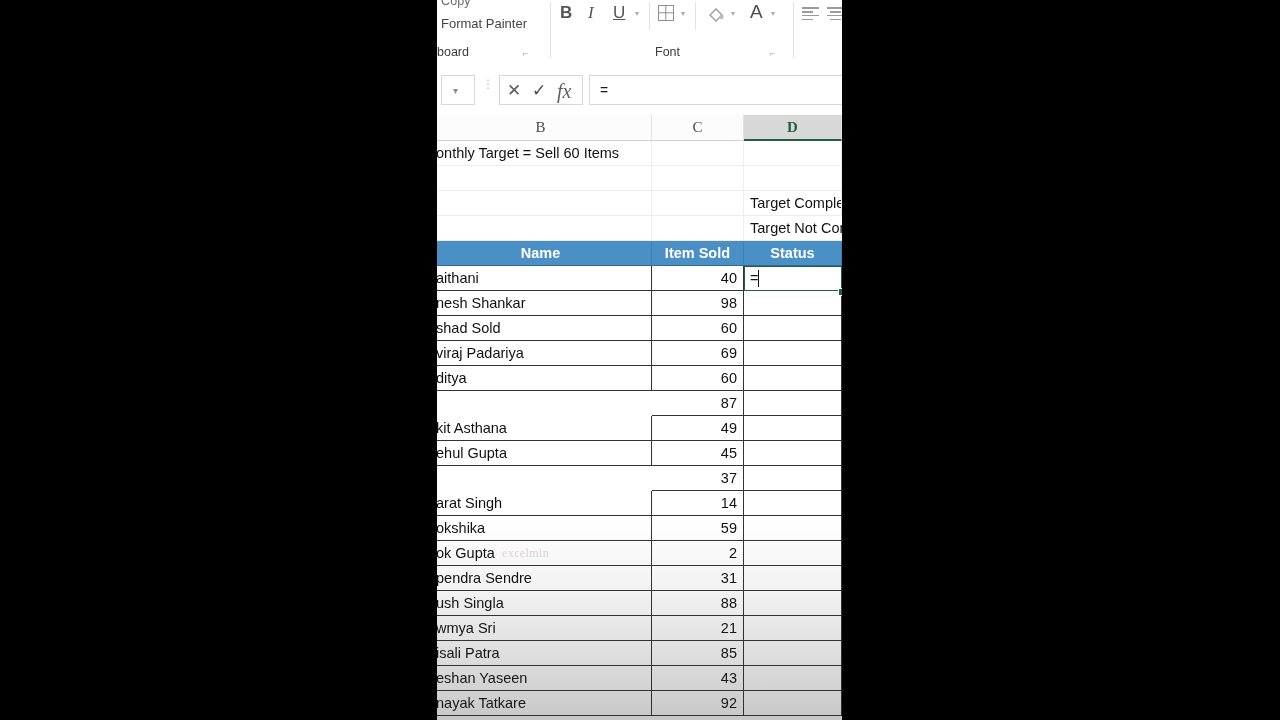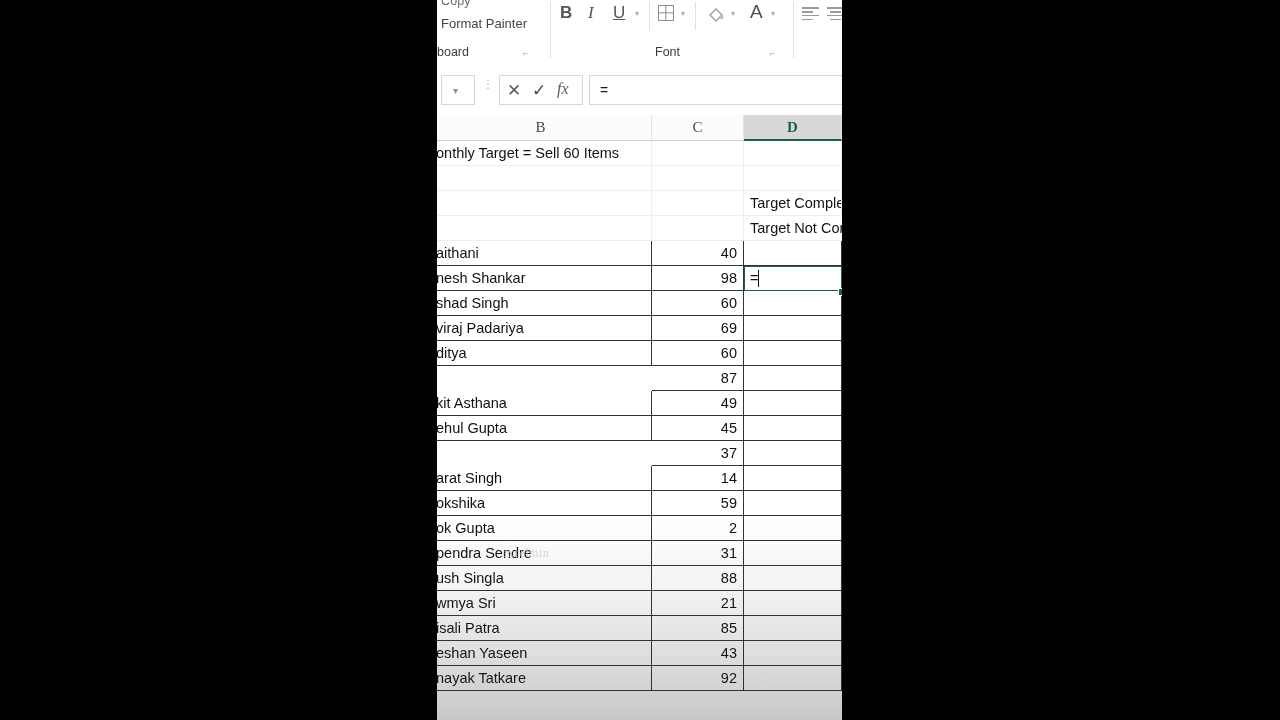--- a/index.html
+++ b/index.html
@@ -142,21 +142,21 @@
     background: #fff;
   }
   .fb-x, .fb-check, .fb-fx {
     position: absolute;
     top: 4px;
     font-size: 17px;
     color: #5e5e5e;
   }
   .fb-x { left: 7px; }
   .fb-check { left: 32px; color: #4a4a4a; }
-  .fb-fx { left: 57px; font-family: "Liberation Serif", serif; font-style: italic; font-size: 16px; }
+  .fb-fx { left: 57px; font-family: "Liberation Serif", serif; font-style: italic; font-size: 20px; }
   .fb-input {
     position: absolute;
     left: 152px; top: 9px;
     width: 260px; height: 30px;
     border: 1px solid #d8d8d8;
     border-right: none;
     box-sizing: border-box;
     background: #fff;
     padding-left: 10px;
     font-size: 14px;
@@ -392,34 +392,39 @@
           <div class="cell c-b"></div>
           <div class="cell c-c"></div>
           <div class="cell c-d">Target Complete</div>
         </div>
         <div class="row faint">
           <div class="cell c-b"></div>
           <div class="cell c-c"></div>
           <div class="cell c-d-wide cell c-d" style="width:140px;overflow:visible;">Target Not Complete</div>
         </div>
 
+        <div class="row thead">
+          <div class="cell c-b">Name</div>
+          <div class="cell c-c">Item Sold</div>
+          <div class="cell c-d">Status</div>
+        </div>
 
         <div id="datarows">
             <div class="row drow">
               <div class="cell c-b">aithani</div>
               <div class="cell c-c">40</div>
               <div class="cell c-d"></div>
             </div>
             <div class="row drow">
               <div class="cell c-b">nesh Shankar</div>
               <div class="cell c-c">98</div>
               <div class="cell c-d"></div>
             </div>
             <div class="row drow">
-              <div class="cell c-b">shad Singh</div>
+              <div class="cell c-b">shad Sold</div>
               <div class="cell c-c">60</div>
               <div class="cell c-d"></div>
             </div>
             <div class="row drow">
               <div class="cell c-b">viraj Padariya</div>
               <div class="cell c-c">69</div>
               <div class="cell c-d"></div>
             </div>
             <div class="row drow">
               <div class="cell c-b">ditya</div>

